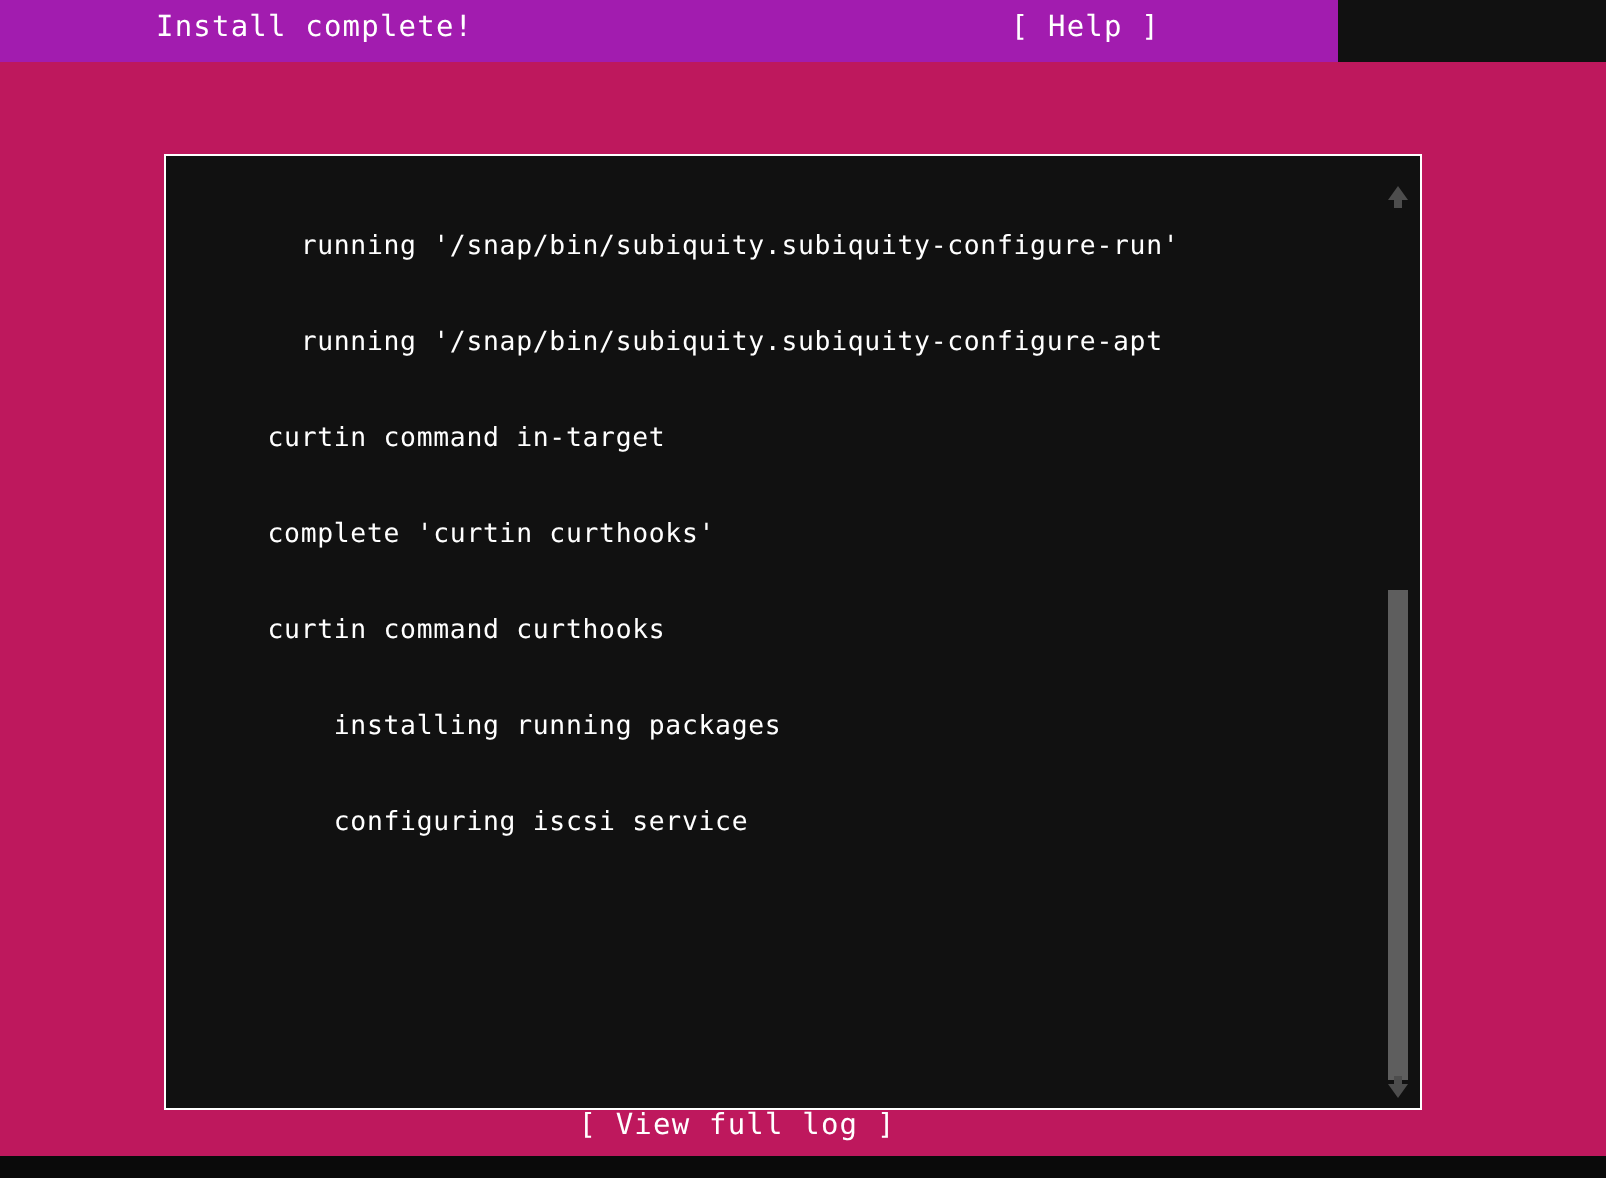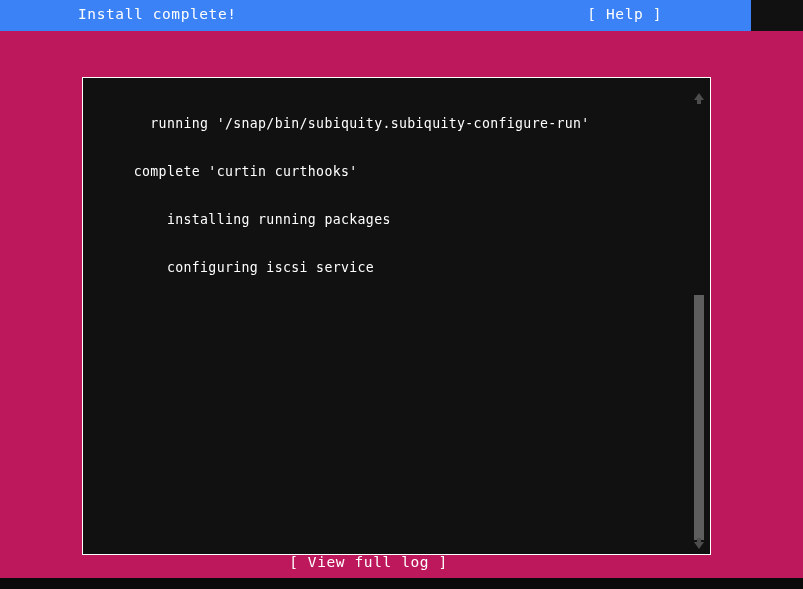--- a/index.html
+++ b/index.html
@@ -14,23 +14,23 @@
     font-family: "DejaVu Sans Mono", "Liberation Mono", monospace;
     color: #ffffff;
     position: relative;
   }
 
   
   .header {
     position: absolute;
     left: 0;
     top: 0;
-    width: 751px;
+    width: 669px;
     height: 31px;
-    background: #3b82f6;
+    background: #a21caf;
     display: flex;
     align-items: center;
   }
   .header-title {
     position: absolute;
     left: 78px;
     top: 6px;
     font-size: 14.5px;
     letter-spacing: 0.6px;
     color: #ffffff;
@@ -171,21 +171,24 @@
   <div class="header-title">Install complete!</div>
   <div class="header-help">[ Help ]</div>
 </div>
 
 <div class="screen">
 
   <div class="logbox">
 
     <div class="log-lines">
       <div class="log-line">        running '/snap/bin/subiquity.subiquity-configure-run'</div>
+      <div class="log-line">        running '/snap/bin/subiquity.subiquity-configure-apt</div>
+      <div class="log-line">      curtin command in-target</div>
       <div class="log-line">      complete 'curtin curthooks'</div>
+      <div class="log-line">      curtin command curthooks</div>
       <div class="log-line">          installing running packages</div>
       <div class="log-line">          configuring iscsi service</div>
       
       
       
       
       
       
       
       

